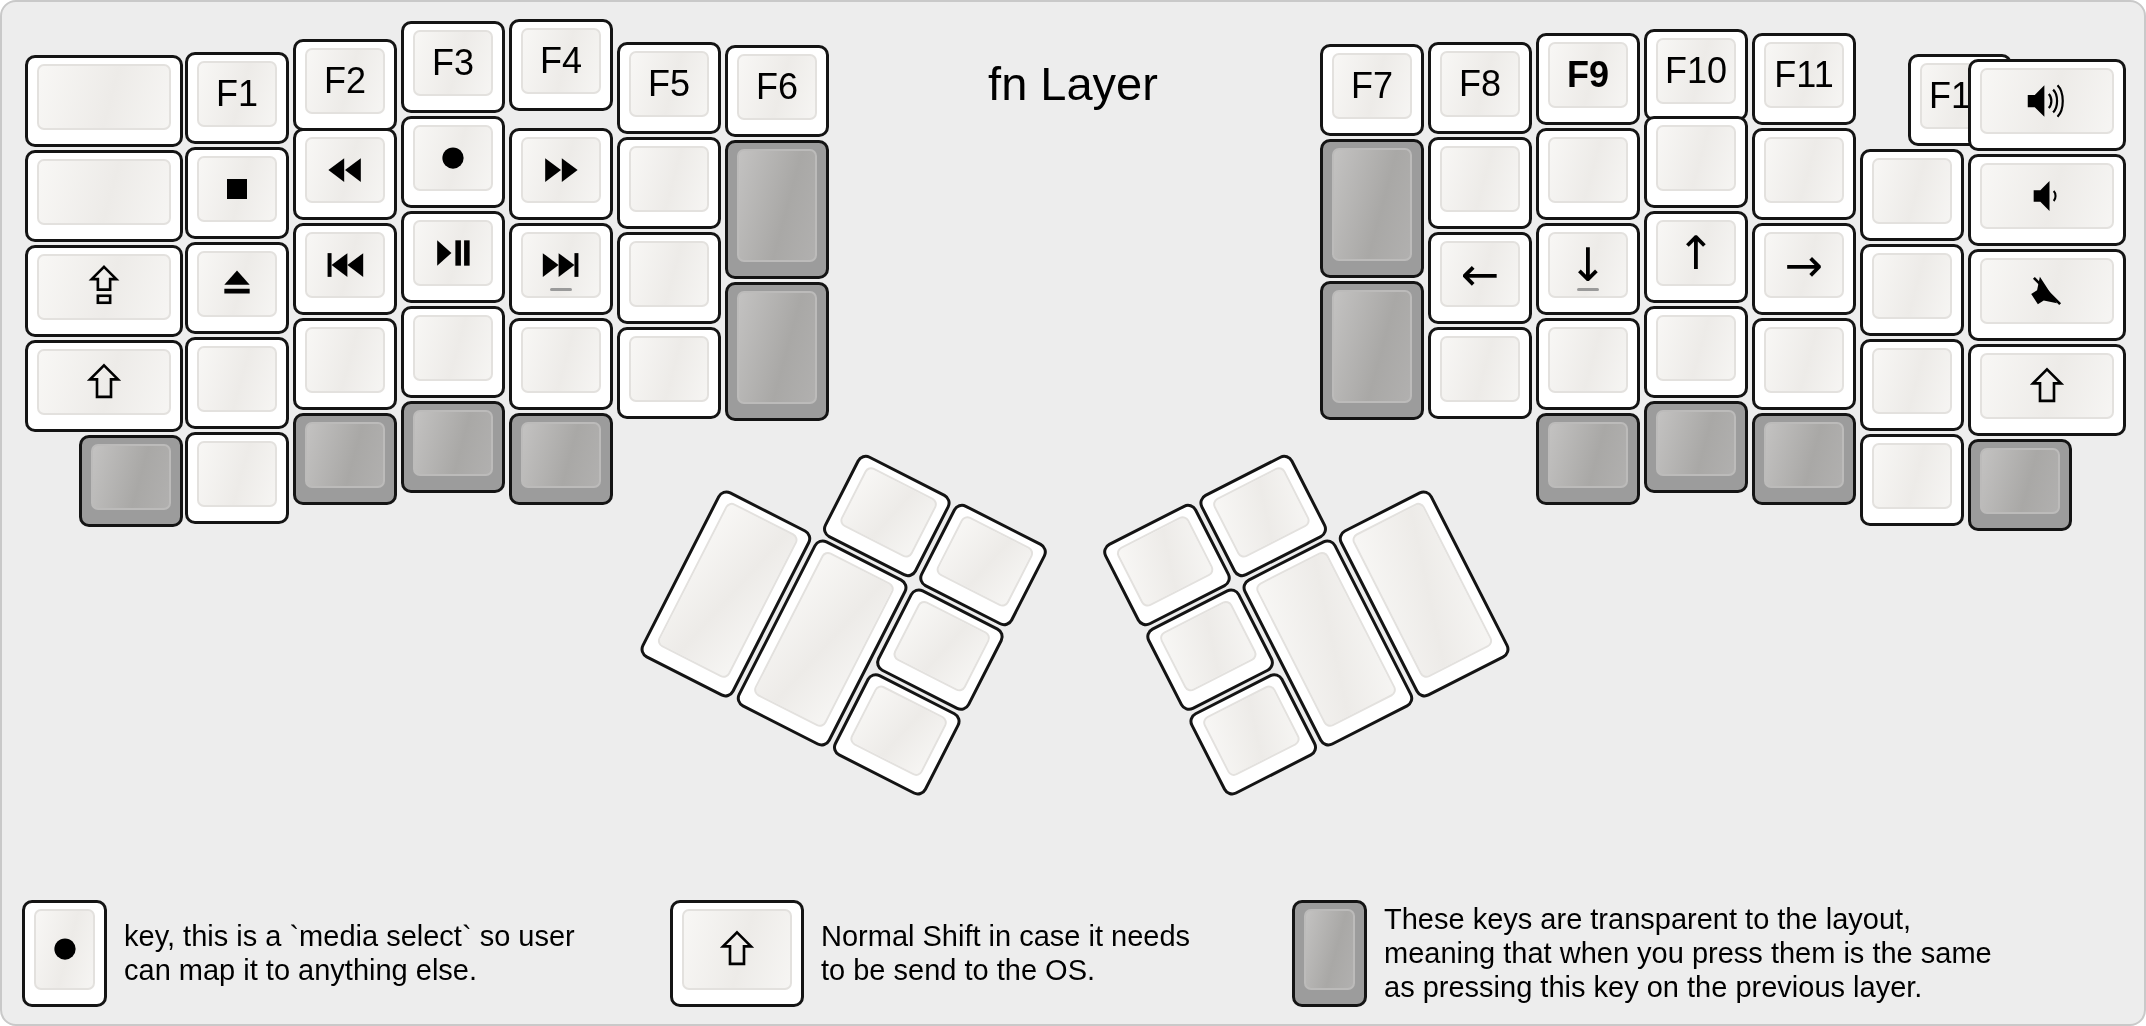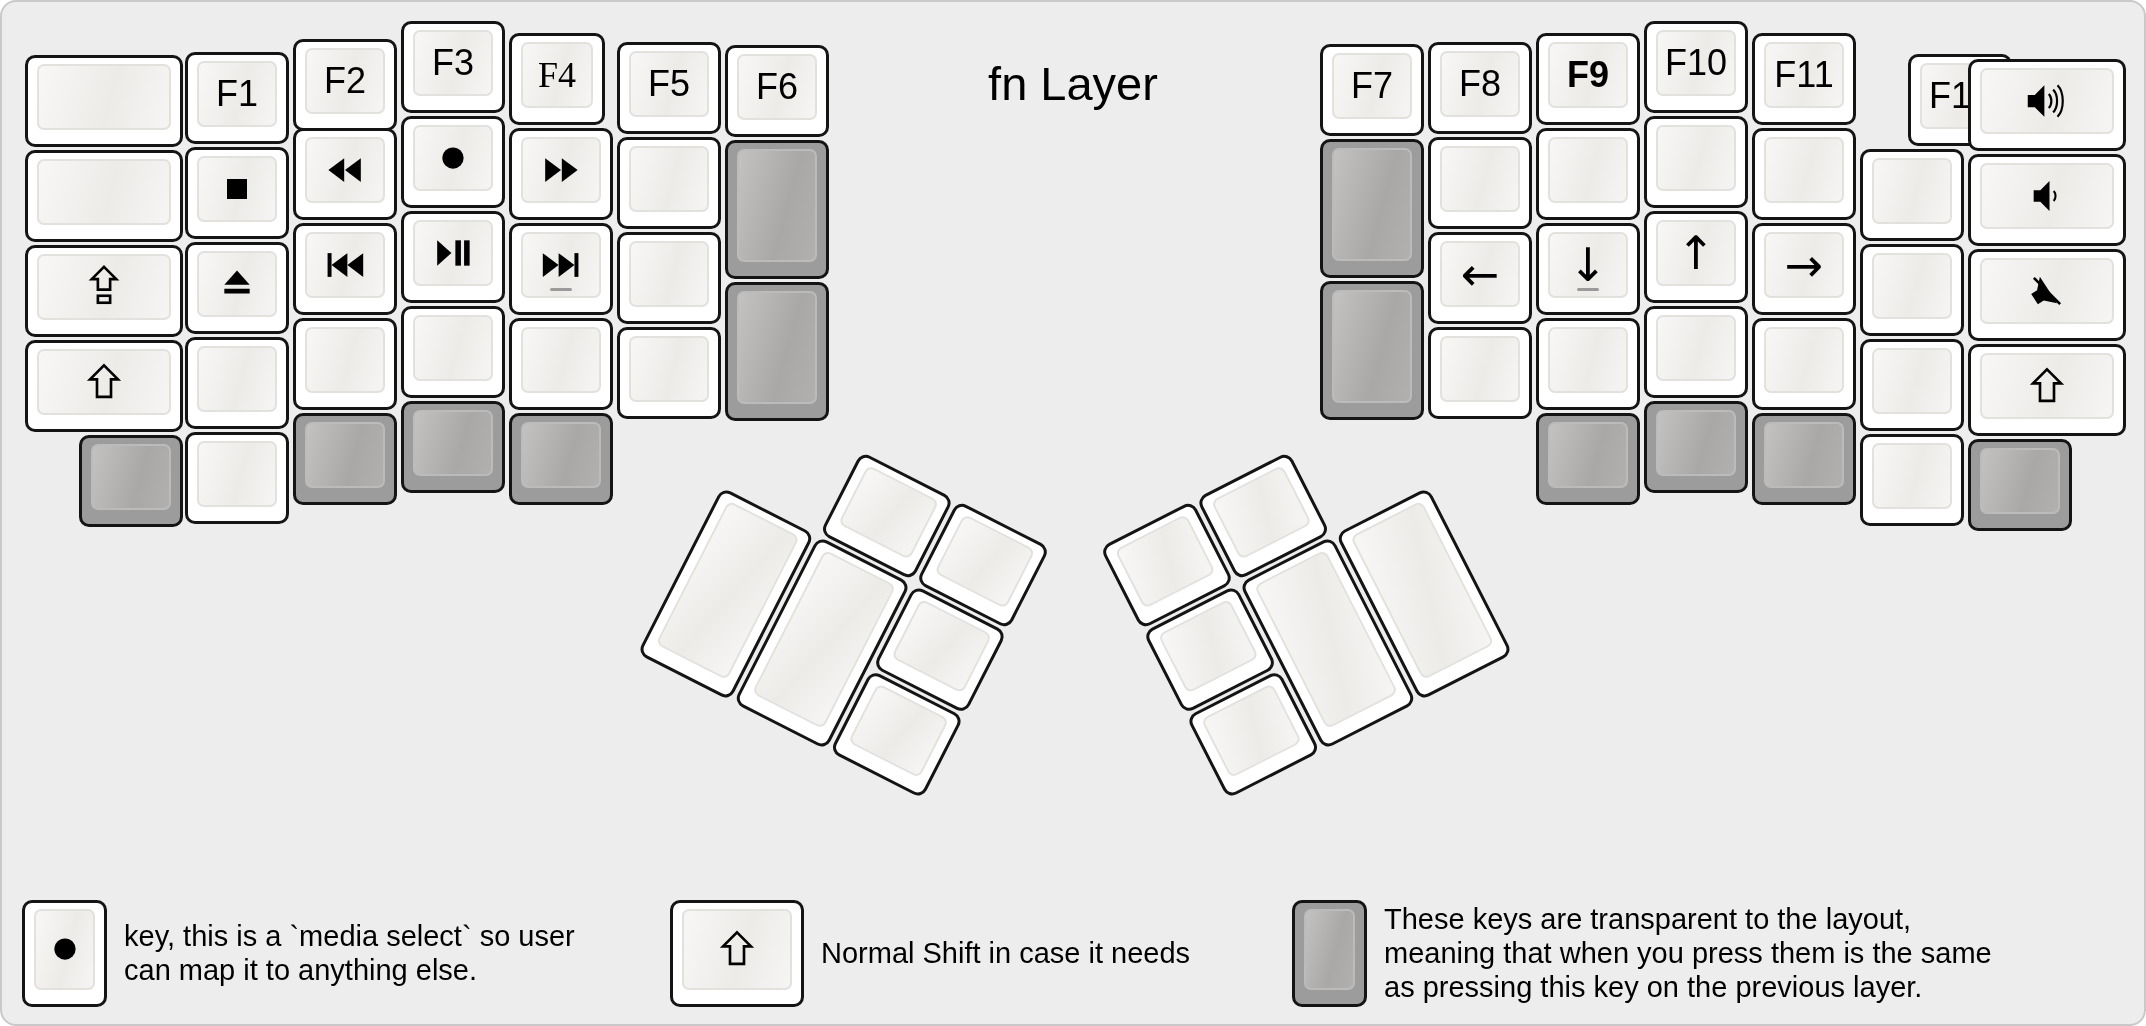--- a/index.html
+++ b/index.html
@@ -159,21 +159,21 @@
             </svg>
           </span>
         </div>
       </div>
       <div class="key white" data-name="key-blank" style="left: 399px; top: 304px; width: 104px; height: 92px;">
         <div class="keytop" data-name="keycap-surface"></div>
       </div>
       <div class="key gray" data-name="key-transparent" style="left: 399px; top: 399px; width: 104px; height: 92px;">
         <div class="keytop" data-name="keycap-surface"></div>
       </div>
-      <div class="key white" data-name="key-f4" style="left: 507px; top: 31px; width: 96px; height: 92px; font-family: Liberation Serif, serif;">
+      <div class="key white" data-name="key-f4" style="left: 507px; top: 17px; width: 104px; height: 92px;">
         <div class="keytop" data-name="keycap-surface">
           <span class="klabel" data-name="key-label">F4</span>
         </div>
       </div>
       <div class="key white" data-name="key-fast-forward" style="left: 507px; top: 126px; width: 104px; height: 92px;">
         <div class="keytop" data-name="keycap-surface">
           <span class="icon" data-name="fast-forward-icon">
             <svg viewBox="0 0 52 48">
               <path d="M6 9 L26 24 L6 39 Z" fill="#000"></path>
               <path d="M27 9 L47 24 L27 39 Z" fill="#000"></path>
@@ -268,21 +268,21 @@
           </span>
           <span class="homing" data-name="homing-bar"></span>
         </div>
       </div>
       <div class="key white" data-name="key-blank" style="left: 1534px; top: 316px; width: 104px; height: 92px;">
         <div class="keytop" data-name="keycap-surface"></div>
       </div>
       <div class="key gray" data-name="key-transparent" style="left: 1534px; top: 411px; width: 104px; height: 92px;">
         <div class="keytop" data-name="keycap-surface"></div>
       </div>
-      <div class="key white" data-name="key-f10" style="left: 1642px; top: 19px; width: 104px; height: 92px;">
+      <div class="key white" data-name="key-f10" style="left: 1642px; top: 27px; width: 104px; height: 92px;">
         <div class="keytop" data-name="keycap-surface">
           <span class="klabel" data-name="key-label">F10</span>
         </div>
       </div>
       <div class="key white" data-name="key-blank" style="left: 1642px; top: 114px; width: 104px; height: 92px;">
         <div class="keytop" data-name="keycap-surface"></div>
       </div>
       <div class="key white" data-name="key-arrow-up" style="left: 1642px; top: 209px; width: 104px; height: 92px;">
         <div class="keytop" data-name="keycap-surface">
           <span class="icon" data-name="arrow-up-icon">
@@ -447,20 +447,21 @@
             <span class="icon" data-name="shift-icon">
               <svg viewBox="0 0 48 48">
                 <path d="M24 5 L40 21 H32 V41 H16 V21 H8 Z" fill="none" stroke="#000" stroke-width="3"></path>
               </svg>
             </span>
           </div>
         </div>
       </span>
     <div class="legend-text" data-name="legend-text">
       <span data-name="legend-line">Normal Shift in case it needs</span>
+      <span data-name="legend-line">to be send to the OS.</span>
     </div>
   </div>
 
   <div class="legend-item" id="legend-2" data-name="legend-item-transparent-keys">
     <span class="legend-key-slot" data-name="legend-key">
         <div class="key gray" data-name="key-transparent" style="left: 0px; top: 0px; width: 75px; height: 107px;">
           <div class="keytop" data-name="keycap-surface"></div>
         </div>
       </span>
     <div class="legend-text" data-name="legend-text">

